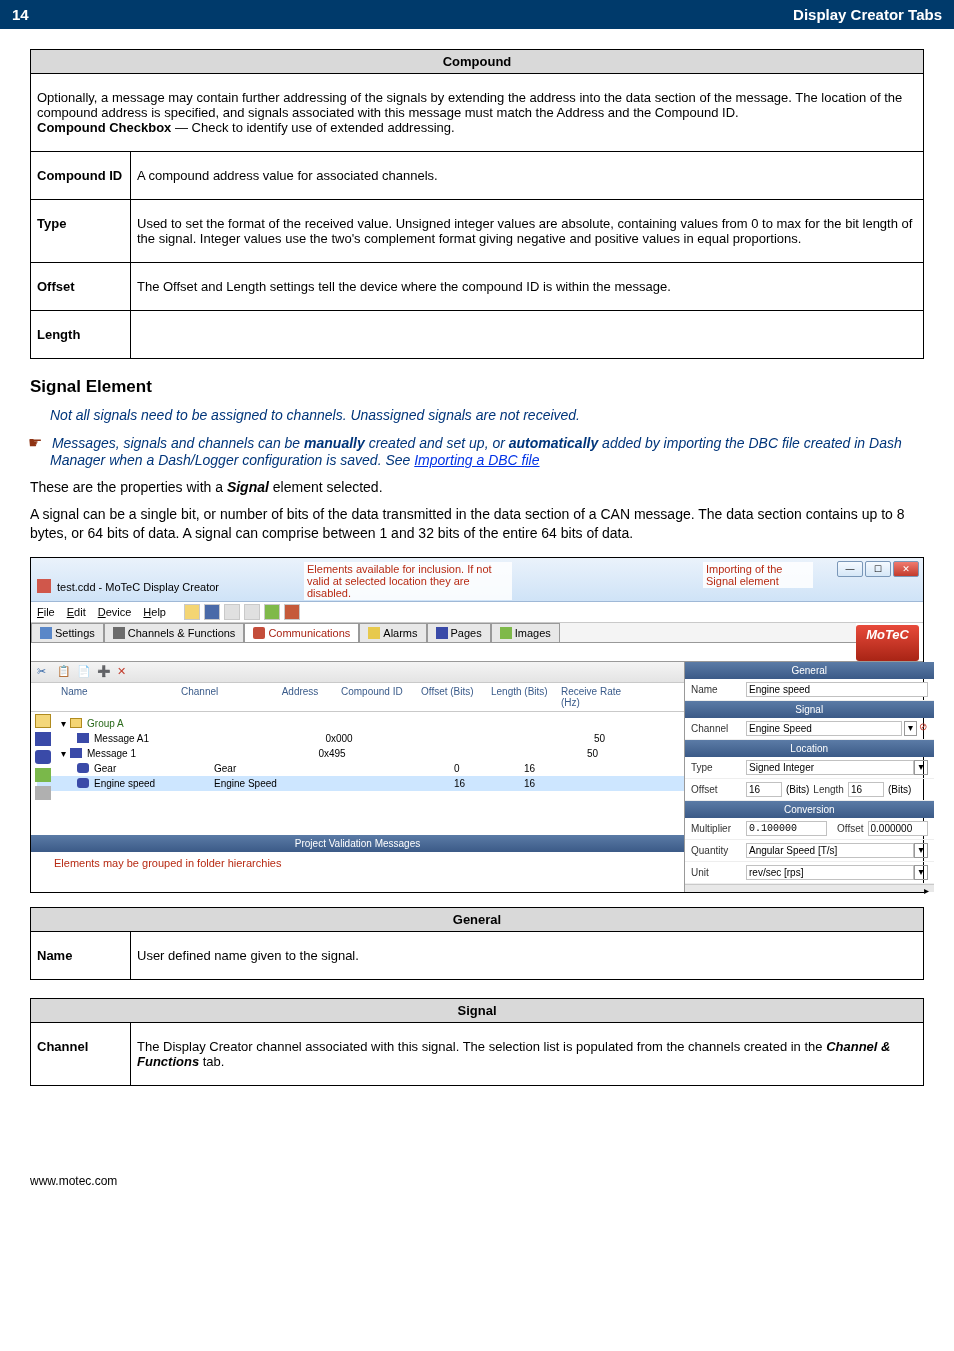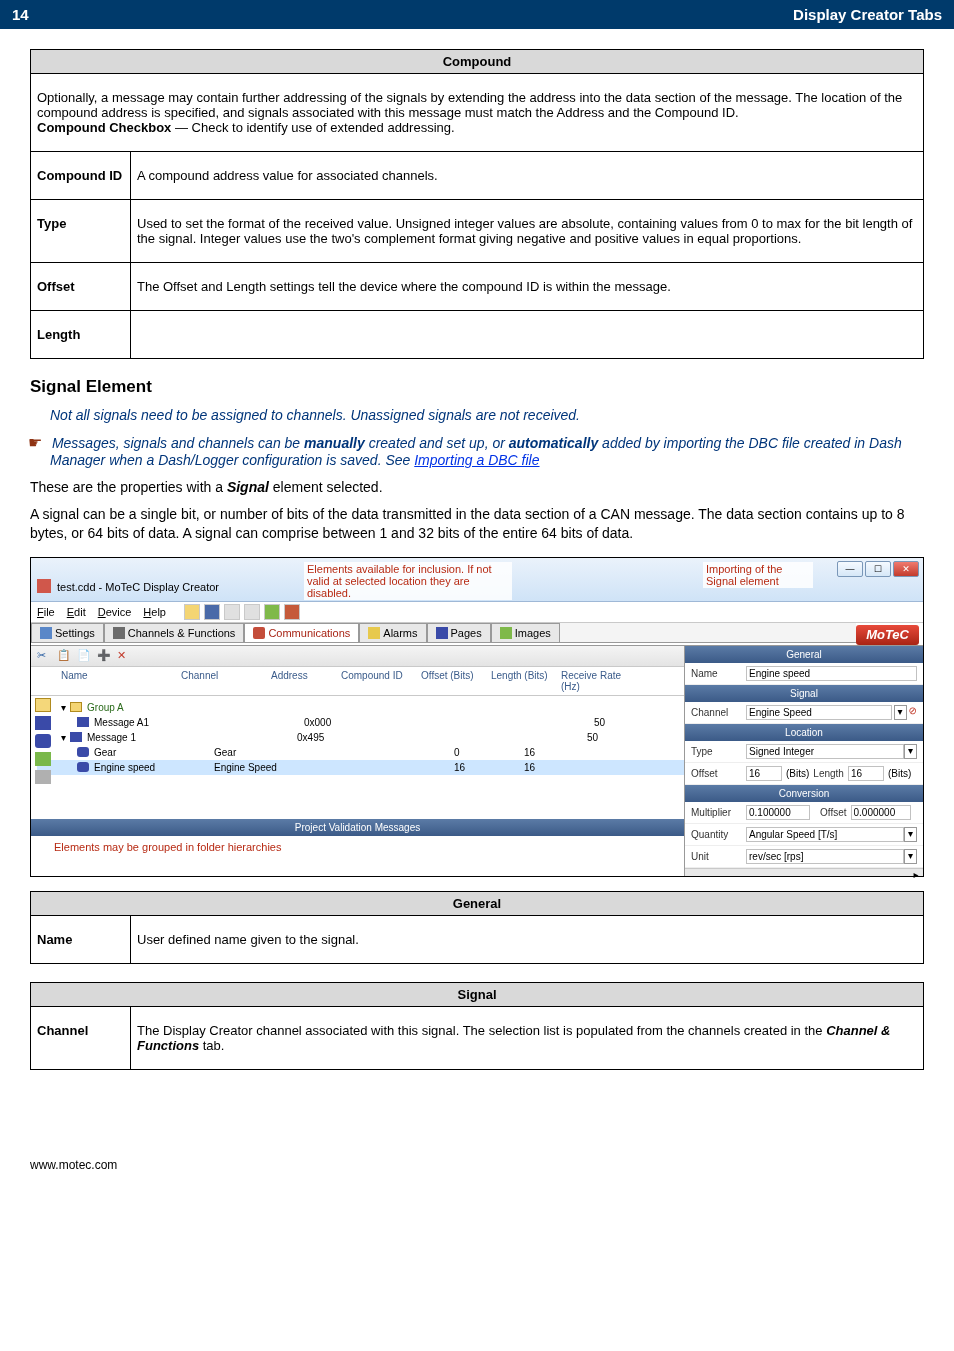--- a/index.html
+++ b/index.html
@@ -41,32 +41,32 @@
   .menubar span u { text-decoration: underline; }
   .toolbar-icons { display: inline-flex; gap: 4px; margin-left: 6px; }
   .tb-ico { width: 16px; height: 16px; display: inline-block; border: 1px solid #c9c9c9; background: #f8e6a0; }
   
   .tabs-row { display: flex; border-bottom: 1px solid #999; background: #f4f4f4; font-size: 11px; }
   .tab { padding: 3px 8px; border: 1px solid #999; border-bottom: none; display: flex; align-items: center; gap: 3px; background: #e8e8e8; }
   .tab.active { background: #fff; font-weight: normal; }
   .tab .ico { width: 12px; height: 12px; background: #3a6; }
   .tab .ico.red { background: #c44d3a; border-radius: 2px; }
   .tab .ico.bell { background: #e7c94d; }
-  .logo-box { margin-left: auto; background: linear-gradient(#e84a3a,#a82415); color: #fff; font-weight: bold; font-style: italic; padding: 2px 10px; border-radius: 3px; font-size: 13px; margin-right: 4px; margin-top: 2px; height: 20px; line-height: 16px; }
+  .logo-box { margin-left: auto; background: linear-gradient(#e84a3a,#a82415); color: #fff; font-weight: bold; font-style: italic; padding: 2px 10px; border-radius: 3px; font-size: 13px; margin-right: 4px; margin-top: 2px; height: 36px; line-height: 16px; }
   
   .main-split { display: flex; border-top: 1px solid #999; }
   .left-pane { flex: 1; border-right: 1px solid #999; }
   .right-pane { width: 280px; }
   
   .toolstrip { background: linear-gradient(#f4f4f4,#e4e4e4); padding: 3px 6px; border-bottom: 1px solid #c9c9c9; display: flex; gap: 6px; }
   .toolstrip .ts-ico { width: 14px; height: 14px; }
   
   .grid-head { display: flex; border-bottom: 1px solid #c9c9c9; padding: 3px 0 3px 30px; font-size: 10px; color: #3a5b8a; }
   .grid-head div { padding-right: 12px; }
-  .gc-name { width: 120px; } .gc-chan { width: 90px; } .gc-addr { width: 70px; } .gc-cid { width: 80px; } .gc-off { width: 70px; } .gc-len { width: 70px; } .gc-rate { width: 90px; }
+  .gc-name { width: 120px; } .gc-chan { width: 90px; } .gc-addr { width: 70px; text-align: center; } .gc-cid { width: 80px; } .gc-off { width: 70px; } .gc-len { width: 70px; } .gc-rate { width: 90px; }
   
   .tree { padding: 4px 0 4px 6px; }
   .tree-row { display: flex; align-items: center; padding: 2px 0 2px 24px; font-size: 10px; }
   .tree-row.l1 { padding-left: 40px; }
   .tree-row.selected { background: #cde6ff; }
   .tree-row .ic { width: 12px; height: 10px; margin-right: 5px; }
   .ic-folder { background: #f4d573; border: 1px solid #b08b1f; }
   .ic-msg { background: #3a4aa8; }
   .ic-msg2 { background: #3a4aa8; }
   .ic-sig { background: #3a4aa8; border-radius: 3px; }
@@ -322,21 +322,21 @@
             <label>Offset</label>
             <input class="inline-input" value="16" style="">
             <span style="margin:0 4px;">(Bits)</span>
             <label style="width:auto;margin-right:4px;">Length</label>
             <input class="inline-input" value="16" style="">
             <span style="margin-left:4px;">(Bits)</span>
           </div>
           <div class="prop-head" style="text-align:center;">Conversion</div>
           <div class="prop-row">
             <label>Multiplier</label>
-            <input class="inline-input" style="width: 64px;" value="0.100000">
+            <input class="inline-input" style="width: 81px; font-family: Liberation Mono, monospace;" value="0.100000">
             <label style="width:auto;margin:0 4px 0 10px;">Offset</label>
             <input class="inline-input" style="width: 60px;" value="0.000000">
           </div>
           <div class="prop-row">
             <label>Quantity</label>
             <div class="val" style="display:flex;">
                 <input value="Angular Speed [T/s]" style="">
                 <span style="border:1px solid #999;padding:0 3px;">▾</span>
               </div>
           </div>

